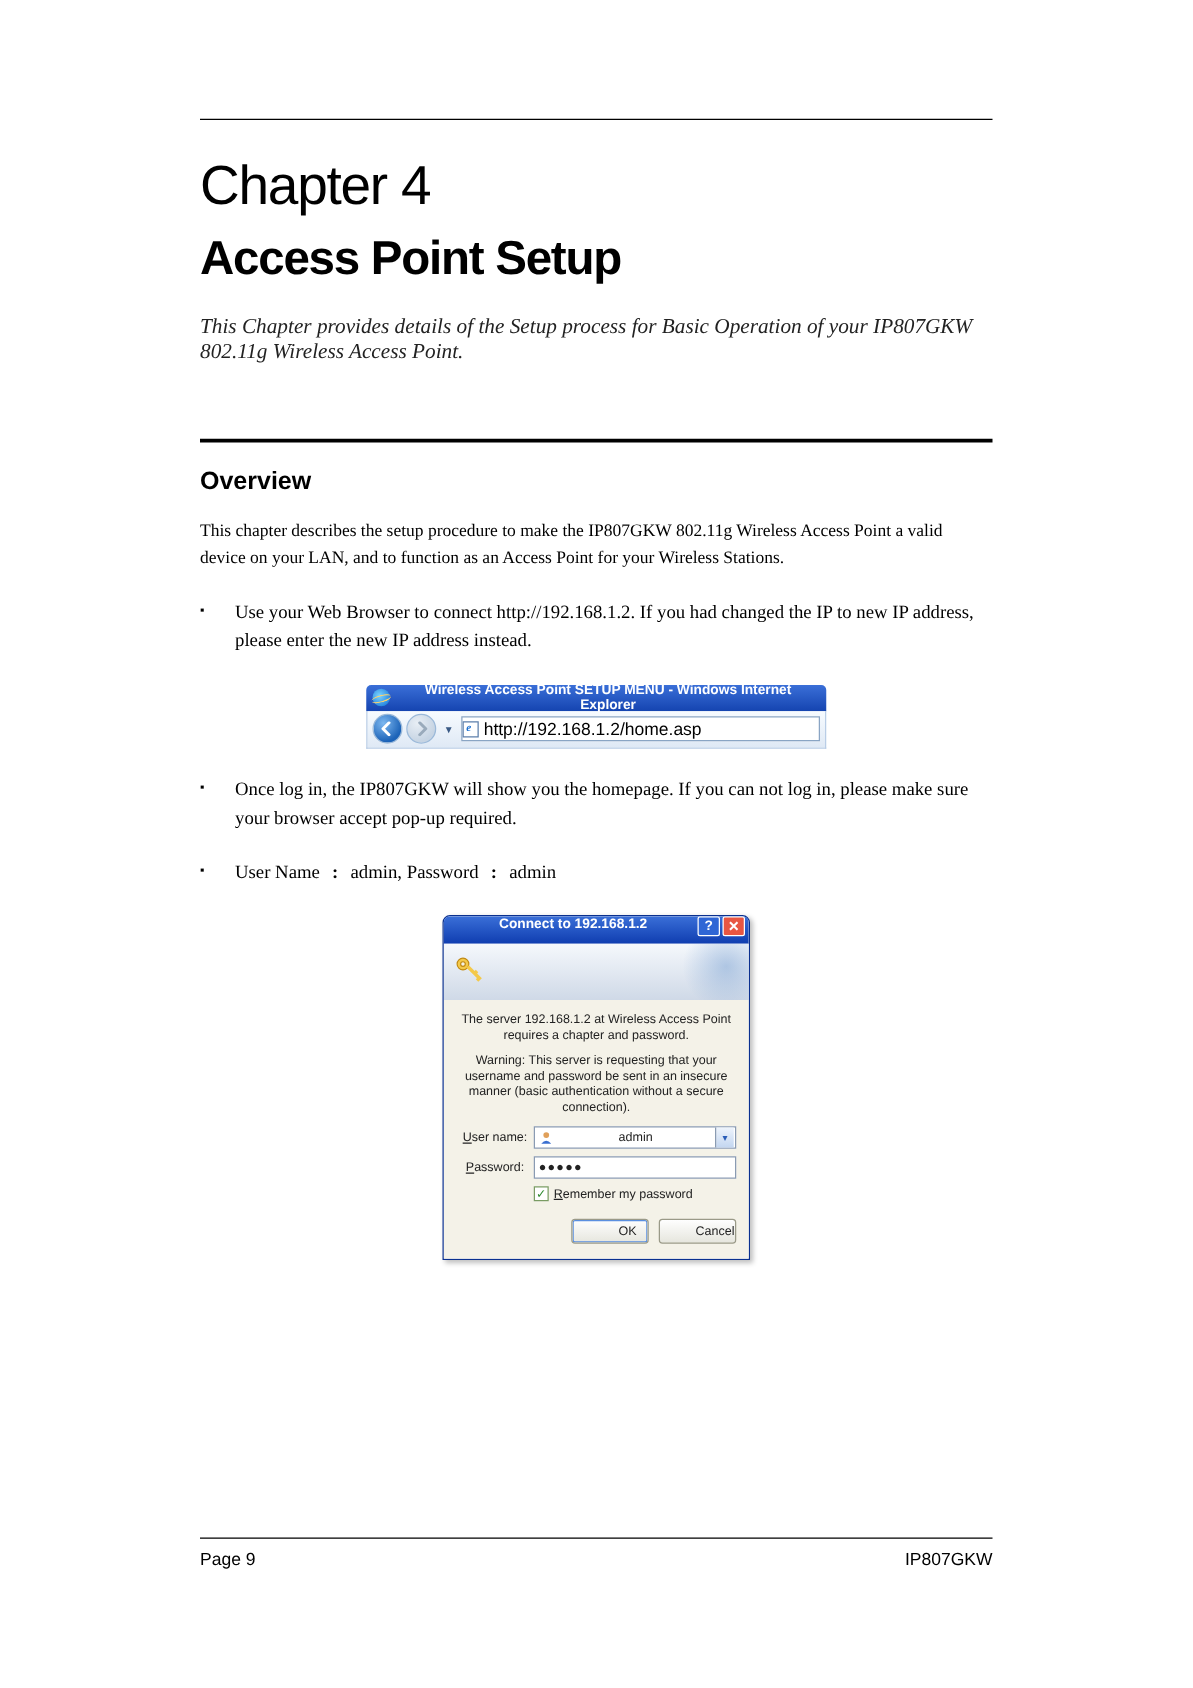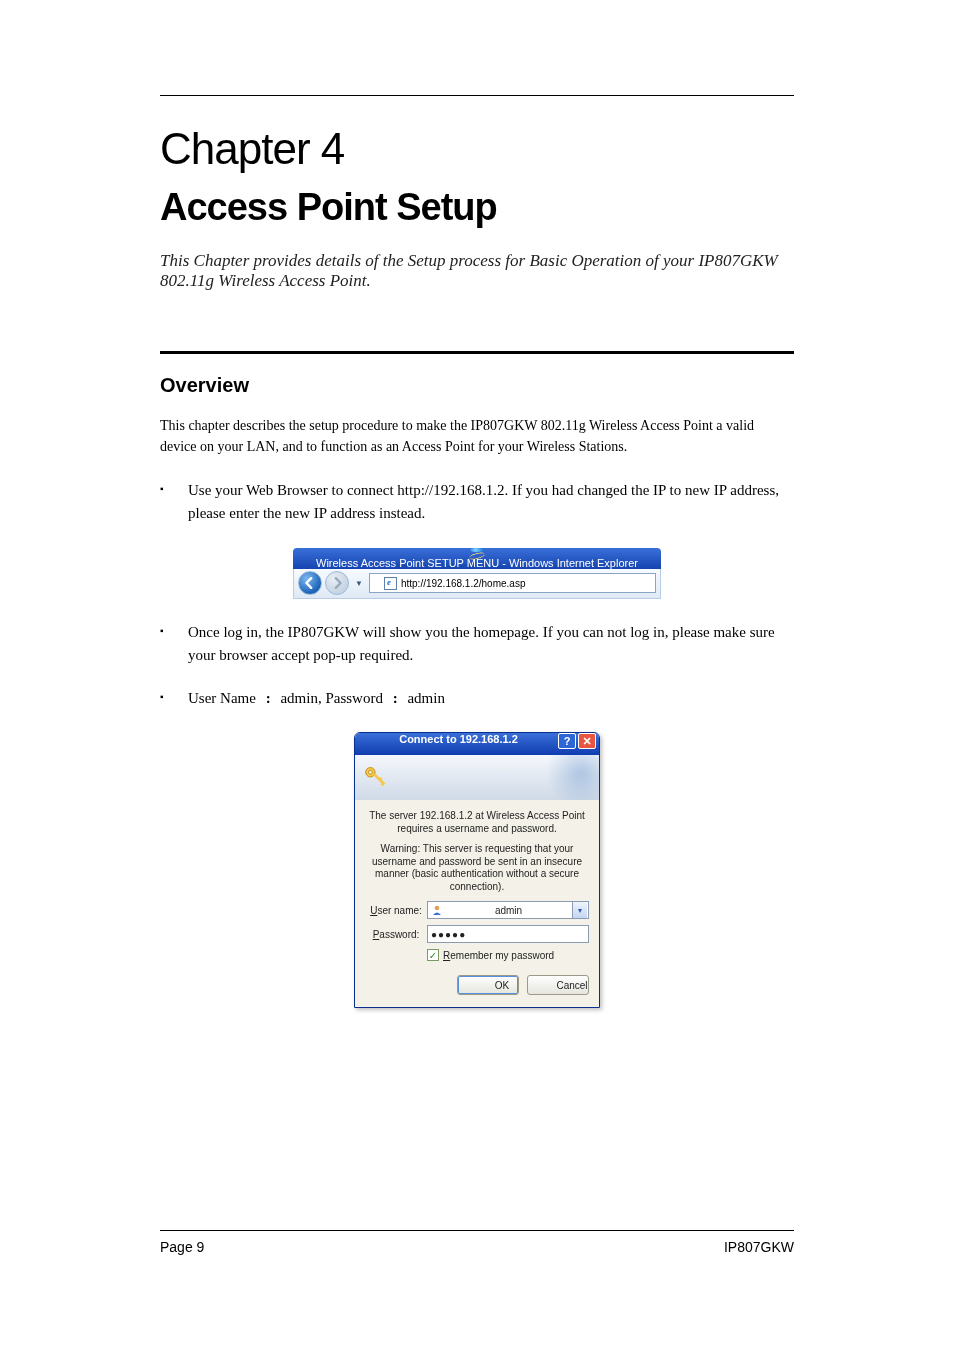--- a/index.html
+++ b/index.html
@@ -81,26 +81,25 @@
     margin: 0 auto;
     font-family: Tahoma, Arial, sans-serif;
   }
   .ie-title {
     background: linear-gradient(#3a6fd8, #1544b0);
     height: 21px;
     display: flex;
     align-items: center;
     padding: 0 5px;
     font-size: 11px;
-    font-weight: normal;
+    font-weight: bold;
     color: #fff;
     border-top-left-radius: 4px;
     border-top-right-radius: 4px;
     gap: 5px;
-    flex-direction: column;
   }
   .ie-logo {
     width: 14px; height: 14px;
     background: radial-gradient(circle at 40% 40%, #7cd4ff, #0a6bd4);
     border-radius: 50%;
     position: relative;
   }
   .ie-logo::after{
     content:"";
     position:absolute;
@@ -130,23 +129,23 @@
   }
   .navbtn.disabled { background: radial-gradient(circle at 35% 30%, #e8eef5, #c6d4e3 70%); color:#9ab; }
   .dd { font-size:8px; color:#3a5a85; padding:0 3px; }
   .url-box {
     flex: 1;
     height: 20px;
     background: #fff;
     border: 1px solid #8aa5c4;
     display: flex;
     align-items: center;
-    padding: 0 14px;
+    padding: 0 0;
     gap: 4px;
-    font-size: 10px;
+    font-size: 14px;
   }
   .url-page-icon {
     width: 13px; height: 13px;
     background: #fff;
     border: 1px solid #5c7fab;
     position: relative;
   }
   .url-page-icon::after{
     content:"e"; font-size:9px; font-weight:bold;
     color:#1b6fd0; position:absolute; top:-1px; left:2px;
@@ -318,21 +317,21 @@
           <svg viewBox="0 0 32 32">
               <g stroke="#c28a12" stroke-width="1">
             <circle cx="10" cy="12" r="5" fill="#f4c94a"></circle>
                 <circle cx="10" cy="12" r="2" fill="#f4f2e8"></circle>
             <path d="M14 14 L24 24 L22 26 M20 20 L22 18" stroke="#f4c94a" stroke-width="3" fill="none"></path>
           </g>
             </svg>
         </span>
       </div>
       <div class="dlg-body">
-        <div class="dlg-msg">The server 192.168.1.2 at Wireless Access Point requires a username and password.</div>
+        <div class="dlg-msg">The server 192.168.1.2 at Wireless Access Point requires a chapter and password.</div>
         <div class="dlg-msg">Warning: This server is requesting that your username and password be sent in an insecure manner (basic authentication without a secure connection).</div>
 
         <div class="form-row">
           <label><u>U</u>ser name:</label>
           <div class="txt">
             <span class="person-icon">
               <svg viewBox="0 0 12 12">
                   <circle cx="6" cy="4" r="2.3" fill="#e0a05a"></circle>
                   <path d="M2 11 Q6 6 10 11 Z" fill="#3a6fd0"></path>
                 </svg>

